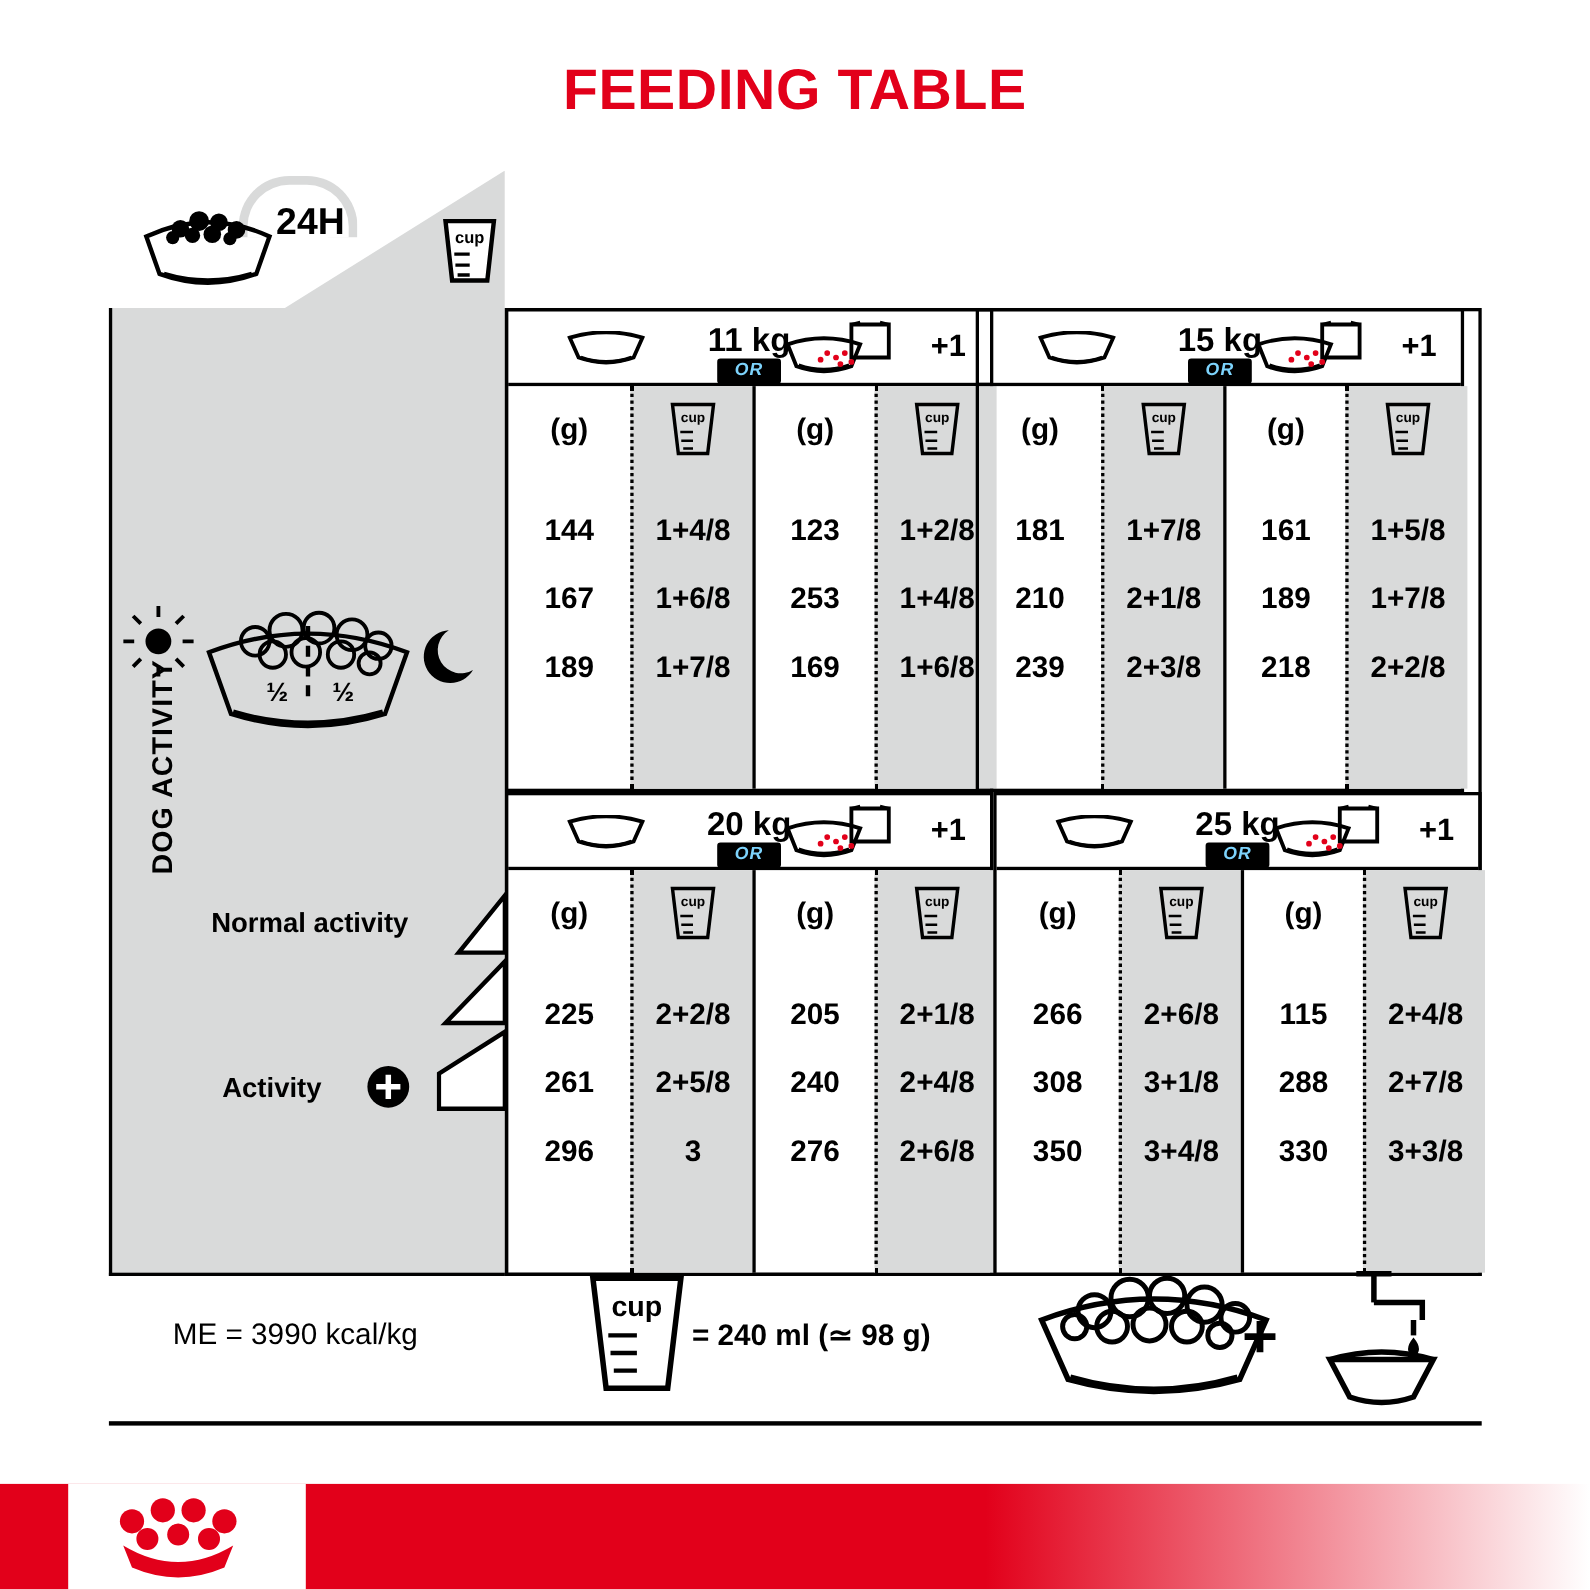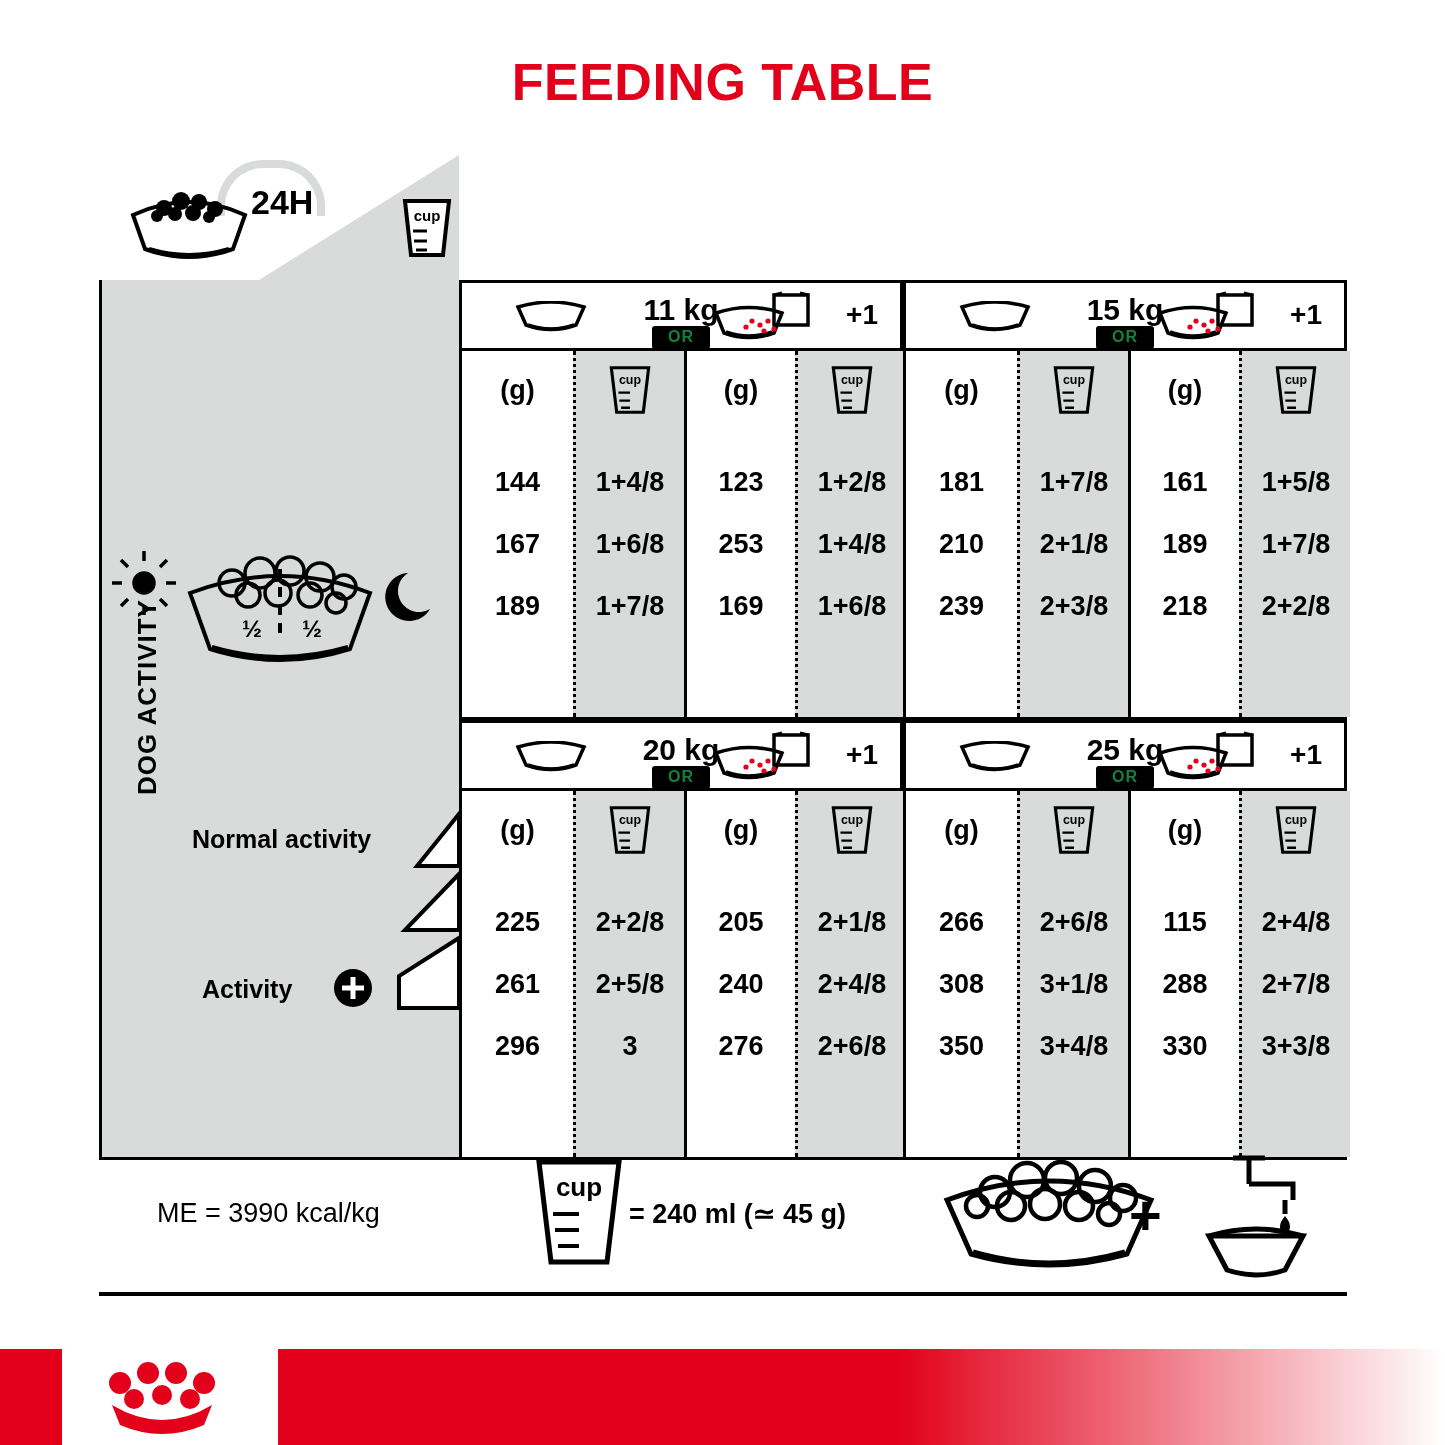--- a/index.html
+++ b/index.html
@@ -89,36 +89,36 @@
   .grid{
     position:absolute;left:360px;top:125px;width:888px;height:880px;
     border:3px solid #000;box-sizing:border-box;
   }
   .quad{
     position:absolute;width:444px;height:440px;box-sizing:border-box;
     border:3px solid #000;
     margin:-3px 0 0 -3px;
   }
   .q1{left:0;top:0;}
-  .q2{left:444px;top:0;}
+  .q2{left:428px;top:0;}
   .q3{left:0;top:440px;}
   .q4{left:444px;top:440px;}
 
   .wt-head{
     position:relative;height:68px;border-bottom:3px solid #000;
     box-sizing:border-box;
   }
   .wt-num{
     position:absolute;left:50%;top:10px;transform:translateX(-50%);
     font-size:30px;font-weight:bold;text-align:right;
   }
   .or-badge{
     position:absolute;left:50%;bottom:-1px;transform:translateX(-50%);
-    background:#000;color:#15803d;font-size:16px;font-weight:bold;
-    padding:2px 16px 3px;border-radius:3px;letter-spacing:1px;
+    background:#000;color:#7dd3fc;font-size:16px;font-weight:bold;
+    padding:2px 16px 3px;border-radius:3px;letter-spacing:1px;font-style:italic;
   }
   .plus1{
     position:absolute;right:22px;top:16px;font-size:28px;font-weight:bold;
   }
   .bowl-s{position:absolute;left:52px;top:18px;}
   .bowl-pack{position:absolute;left:250px;top:8px;}
 
   .cols{position:relative;height:366px;}
   .col{
     position:absolute;top:0;width:111px;height:366px;box-sizing:border-box;
@@ -548,21 +548,21 @@
 <div class="bottom">
   <div class="me-text">ME = 3990 kcal/kg</div>
 
   <div class="cup-eq">
     <svg viewBox="0 0 100 120" width="100" height="120">
       <path d="M10 10 h80 l-12 100 h-56 z" fill="none" stroke="#000" stroke-width="5"></path>
       <text x="50" y="44" font-size="26" font-weight="bold" font-family="Liberation Sans, sans-serif" text-anchor="middle">cup</text>
       <path d="M24 62 h26 M26 78 h24 M29 94 h21" stroke="#000" stroke-width="4"></path>
     </svg>
   </div>
-  <div class="eq-text">= 240 ml (≃ 45 g)</div>
+  <div class="eq-text">= 240 ml (≃ 98 g)</div>
 
   <div style="position:absolute;left:830px;top:8px;">
     <svg viewBox="0 0 240 130" width="240" height="130">
       <g fill="none" stroke="#000" stroke-width="5">
         <path d="M18 52 q102 -38 204 0 l-24 54 q-78 22 -156 0 z"></path>
         <path d="M44 104 q76 22 152 0"></path>
       </g>
       <g fill="none" stroke="#000" stroke-width="4.5">
         <circle cx="66" cy="44" r="15"></circle>
           <circle cx="98" cy="32" r="17"></circle>

